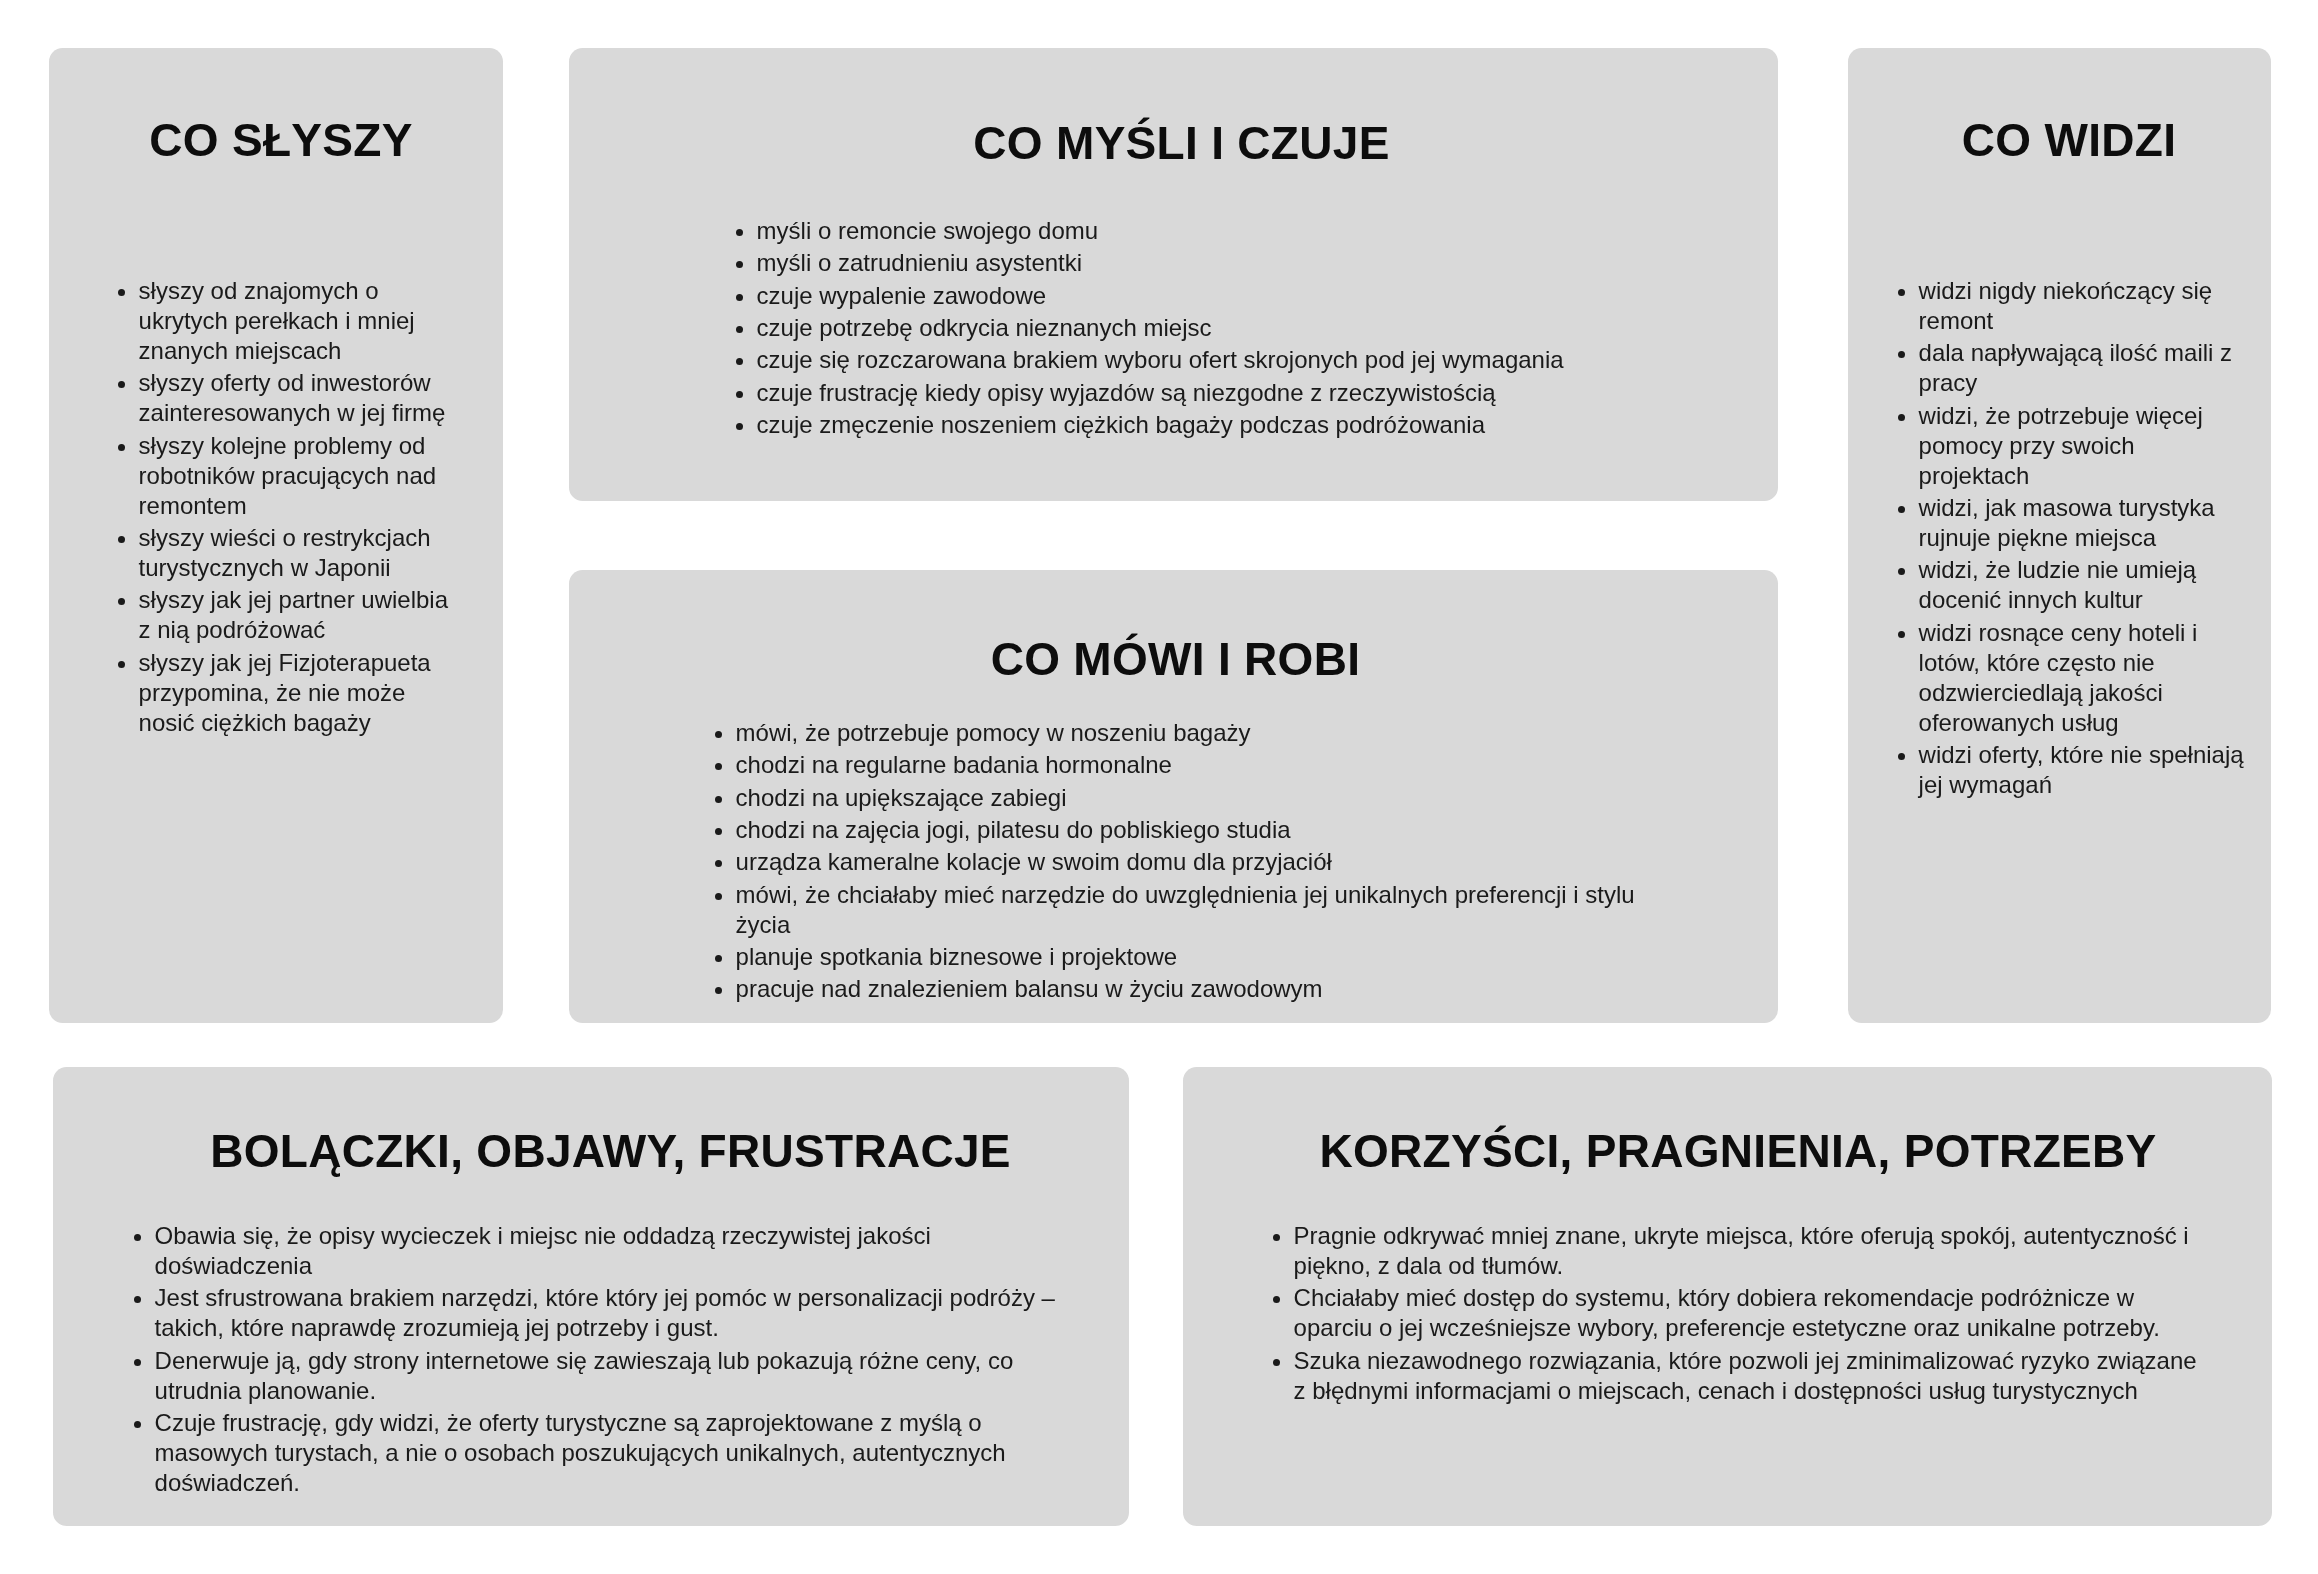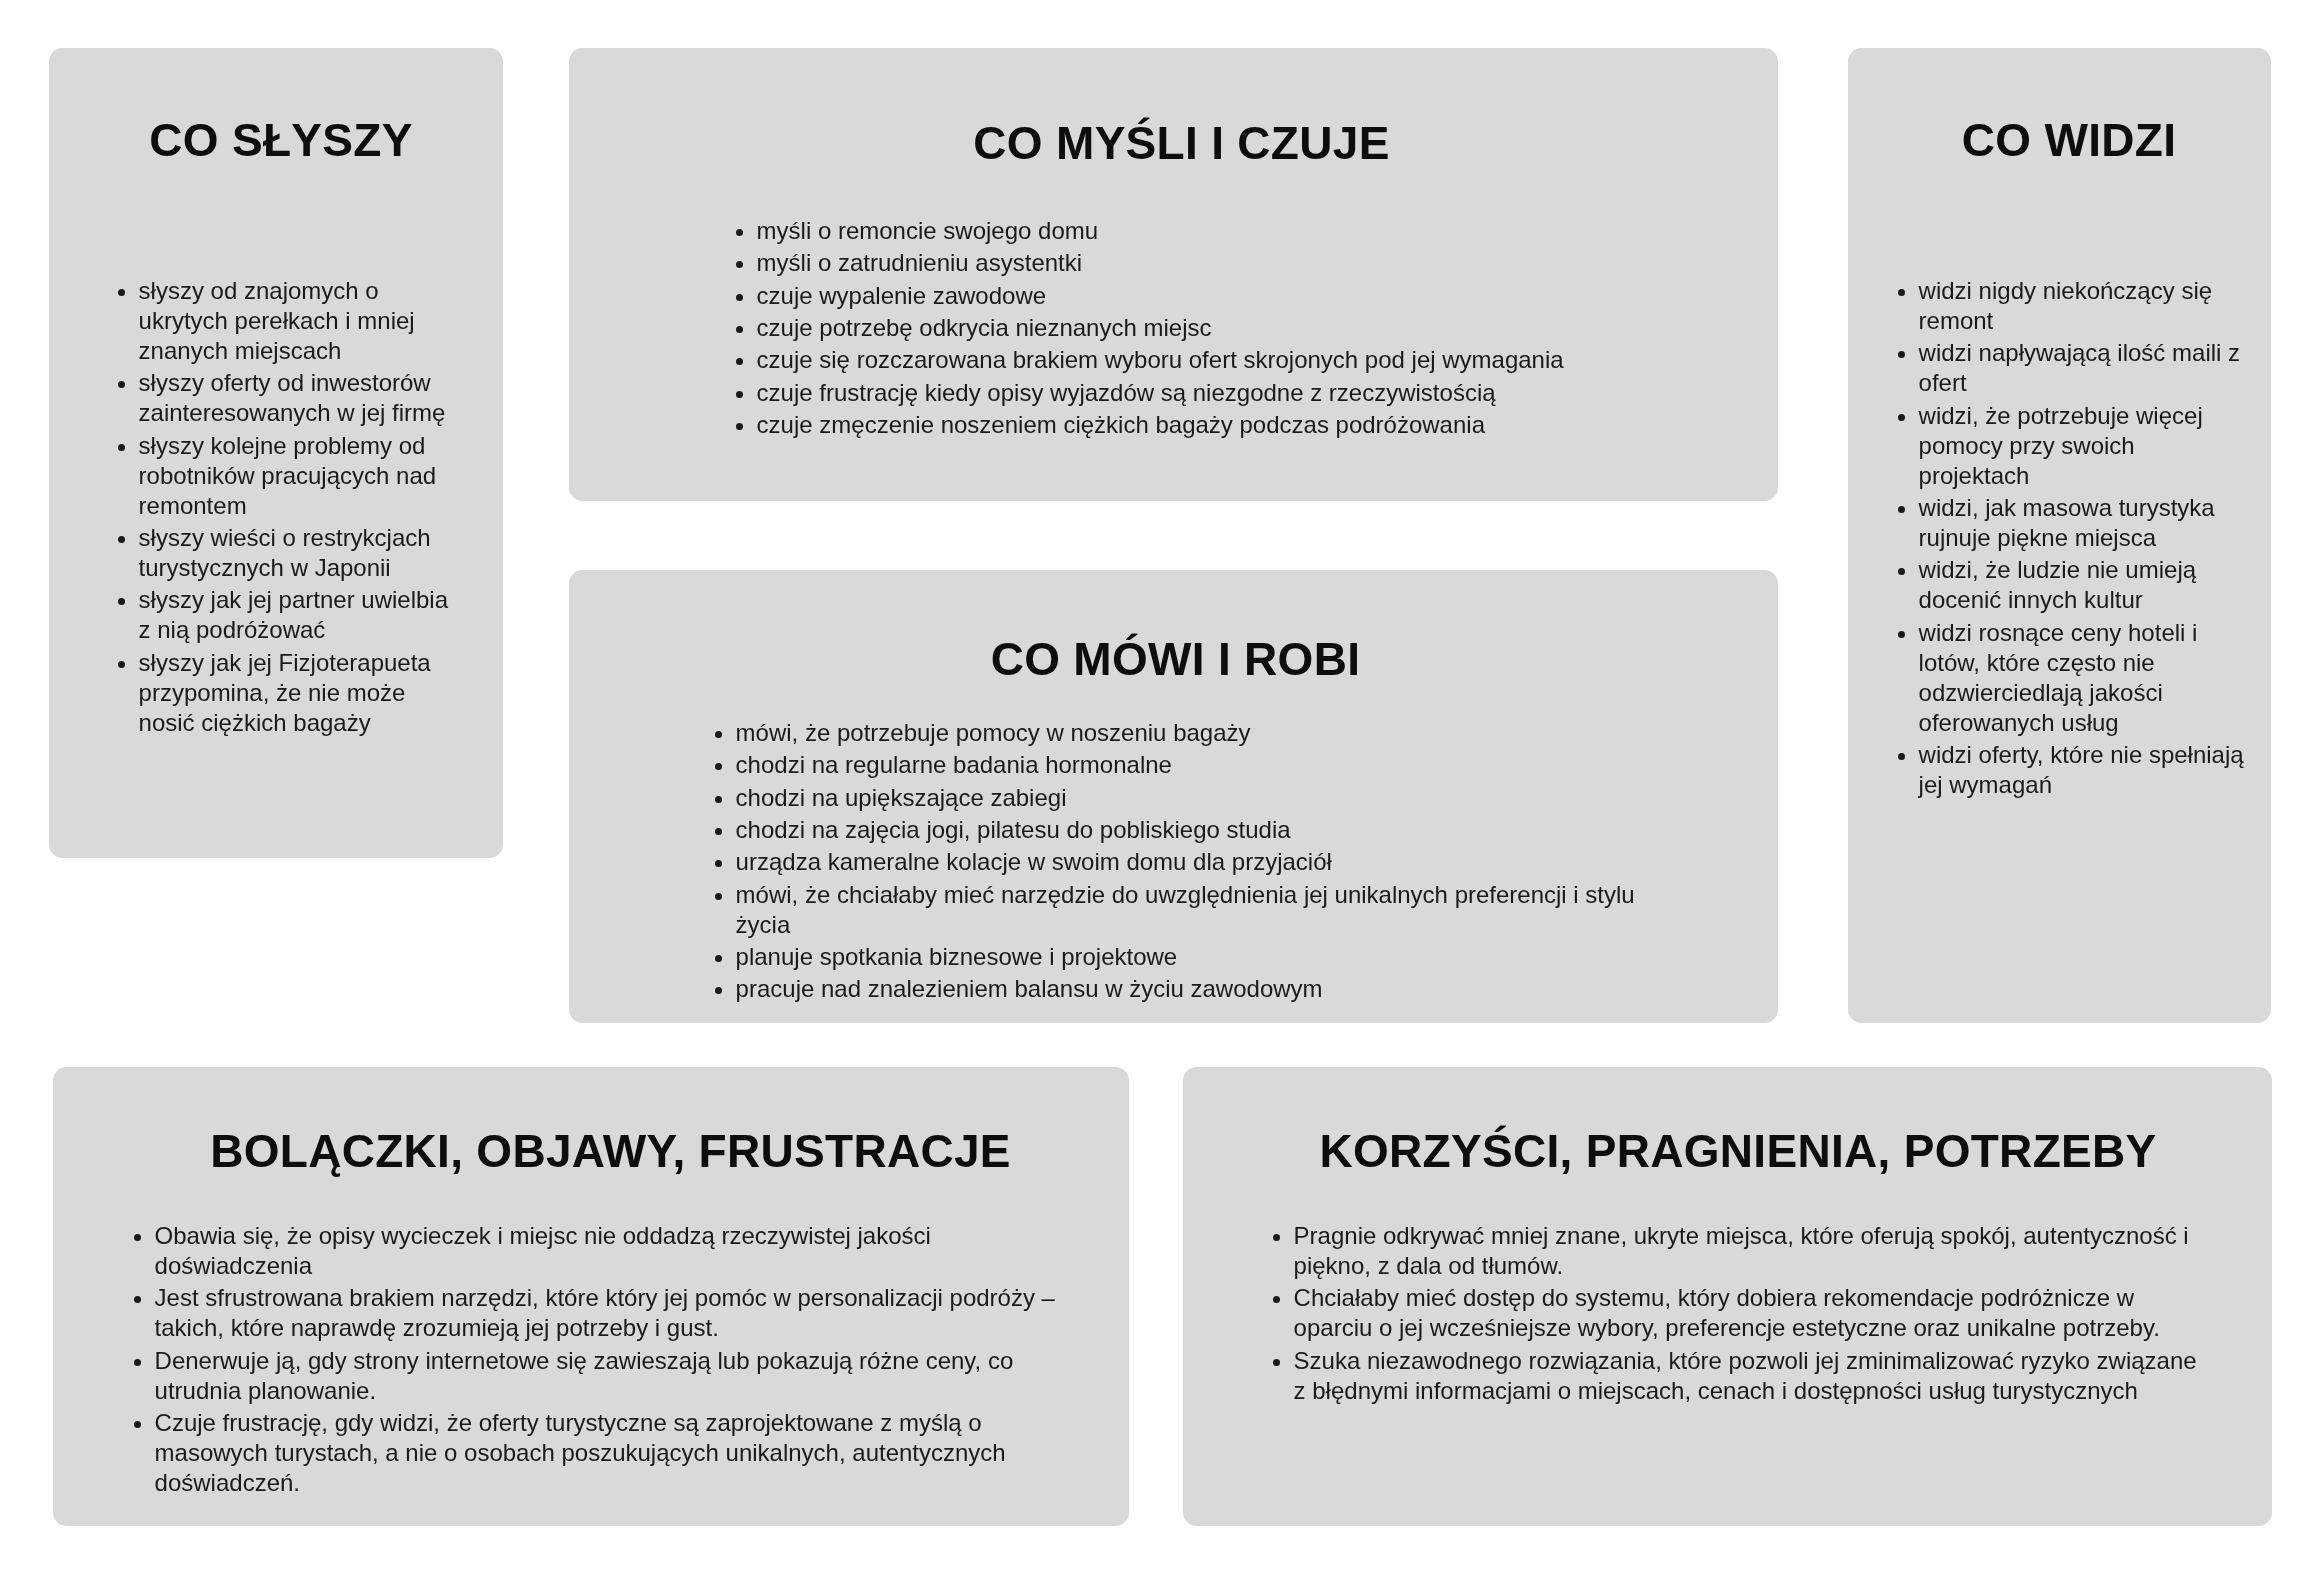--- a/index.html
+++ b/index.html
@@ -29,21 +29,21 @@
   .panel-list {
     list-style: disc;
     font-size: 24px;
     line-height: 1.25;
     padding-left: 1.15em;
     color: #1a1a1a;
   }
   .panel-list li { margin-bottom: 2.3px; }
 
   
-  .panel-hears { left: 49px; top: 48px; width: 454px; height: 810px; padding: 65px 52px 0 62px; }
+  .panel-hears { left: 49px; top: 48px; width: 454px; height: 975px; padding: 65px 52px 0 62px; }
   .panel-hears .panel-title { margin-bottom: 108px; }
 
   
   .panel-thinks { left: 569px; top: 48px; width: 1209px; height: 453px; padding: 68px 144px 0 160px; }
   .panel-thinks .panel-title { margin-bottom: 45px; }
 
   
   .panel-sees { left: 1848px; top: 48px; width: 423px; height: 975px; padding: 65px 24px 0 43px; }
   .panel-sees .panel-title { margin-bottom: 108px; }
 
@@ -86,21 +86,21 @@
         <li>czuje się rozczarowana brakiem wyboru ofert skrojonych pod jej wymagania</li>
         <li>czuje frustrację kiedy opisy wyjazdów są niezgodne z rzeczywistością</li>
         <li>czuje zmęczenie noszeniem ciężkich bagaży podczas podróżowania</li>
       </ul>
   </section>
 
   <section class="panel panel-sees">
     <h2 class="panel-title">CO WIDZI</h2>
     <ul class="panel-list">
         <li>widzi nigdy niekończący się remont</li>
-        <li>widzi napływającą ilość maili z ofert</li>
+        <li>dala napływającą ilość maili z pracy</li>
         <li>widzi, że potrzebuje więcej pomocy przy swoich projektach</li>
         <li>widzi, jak masowa turystyka rujnuje piękne miejsca</li>
         <li>widzi, że ludzie nie umieją docenić innych kultur</li>
         <li>widzi rosnące ceny hoteli i lotów, które często nie odzwierciedlają jakości oferowanych usług</li>
         <li>widzi oferty, które nie spełniają jej wymagań</li>
       </ul>
   </section>
 
   <section class="panel panel-says">
     <h2 class="panel-title">CO MÓWI I ROBI</h2>

